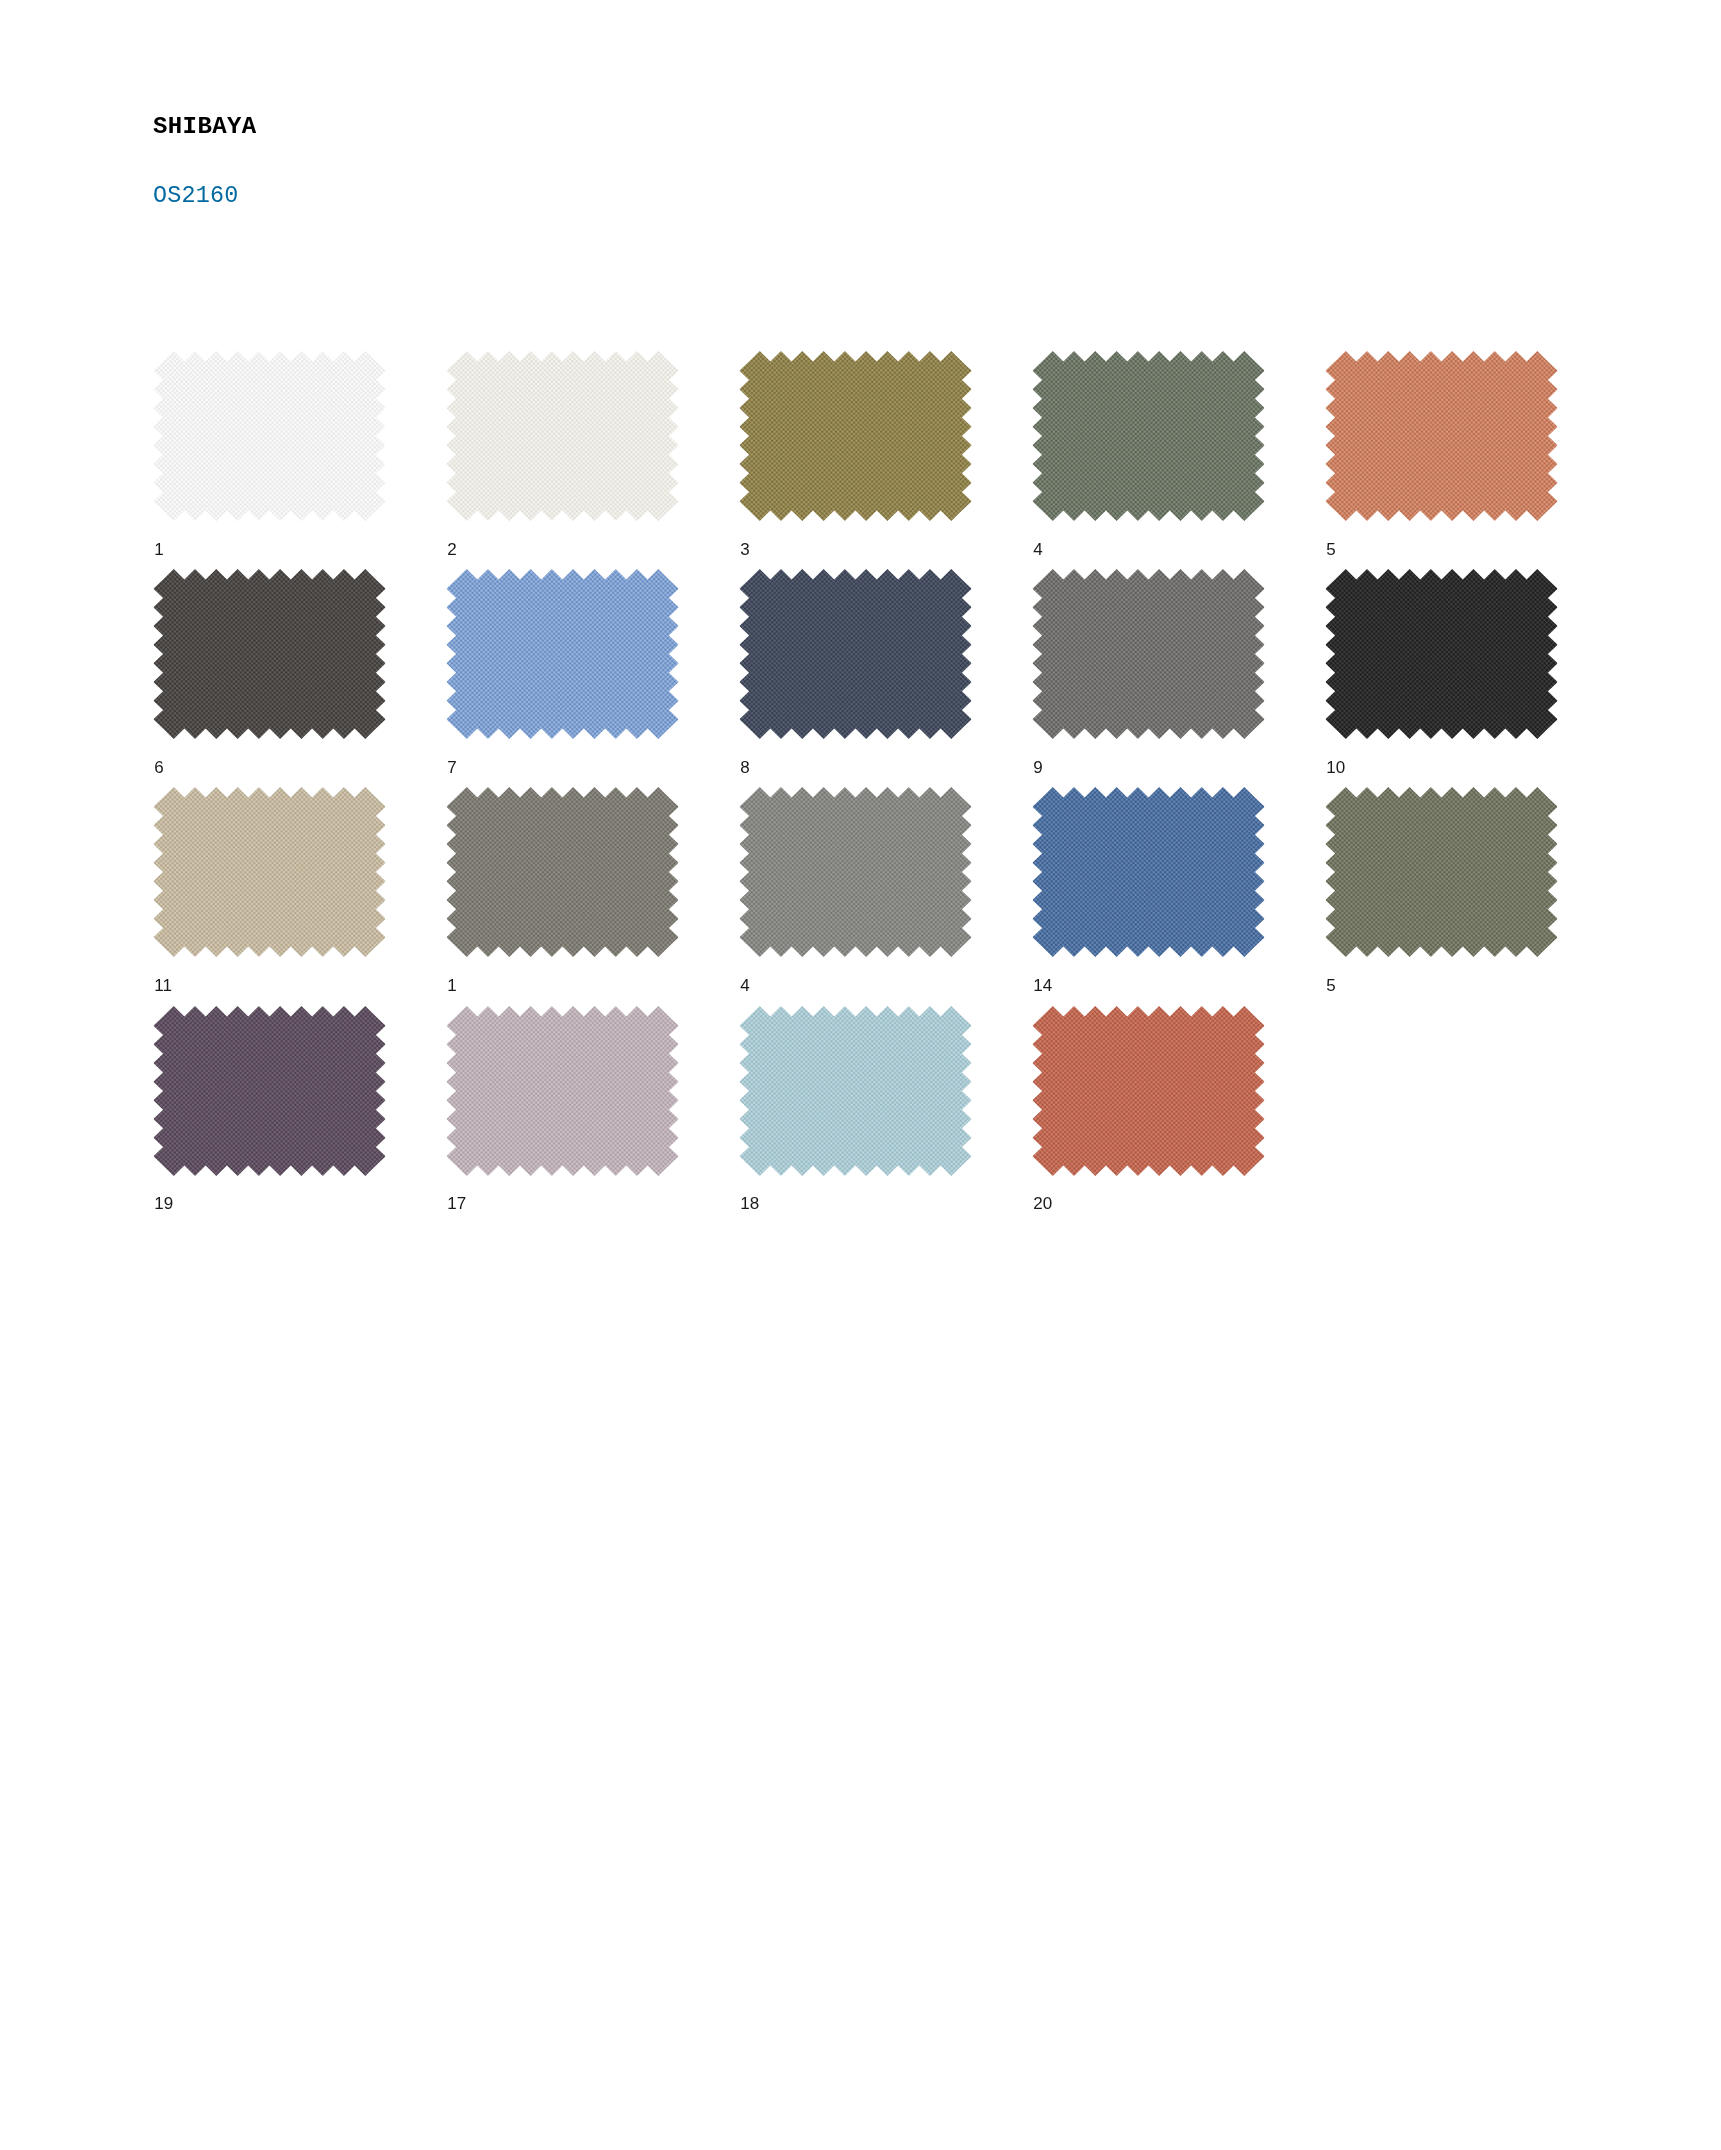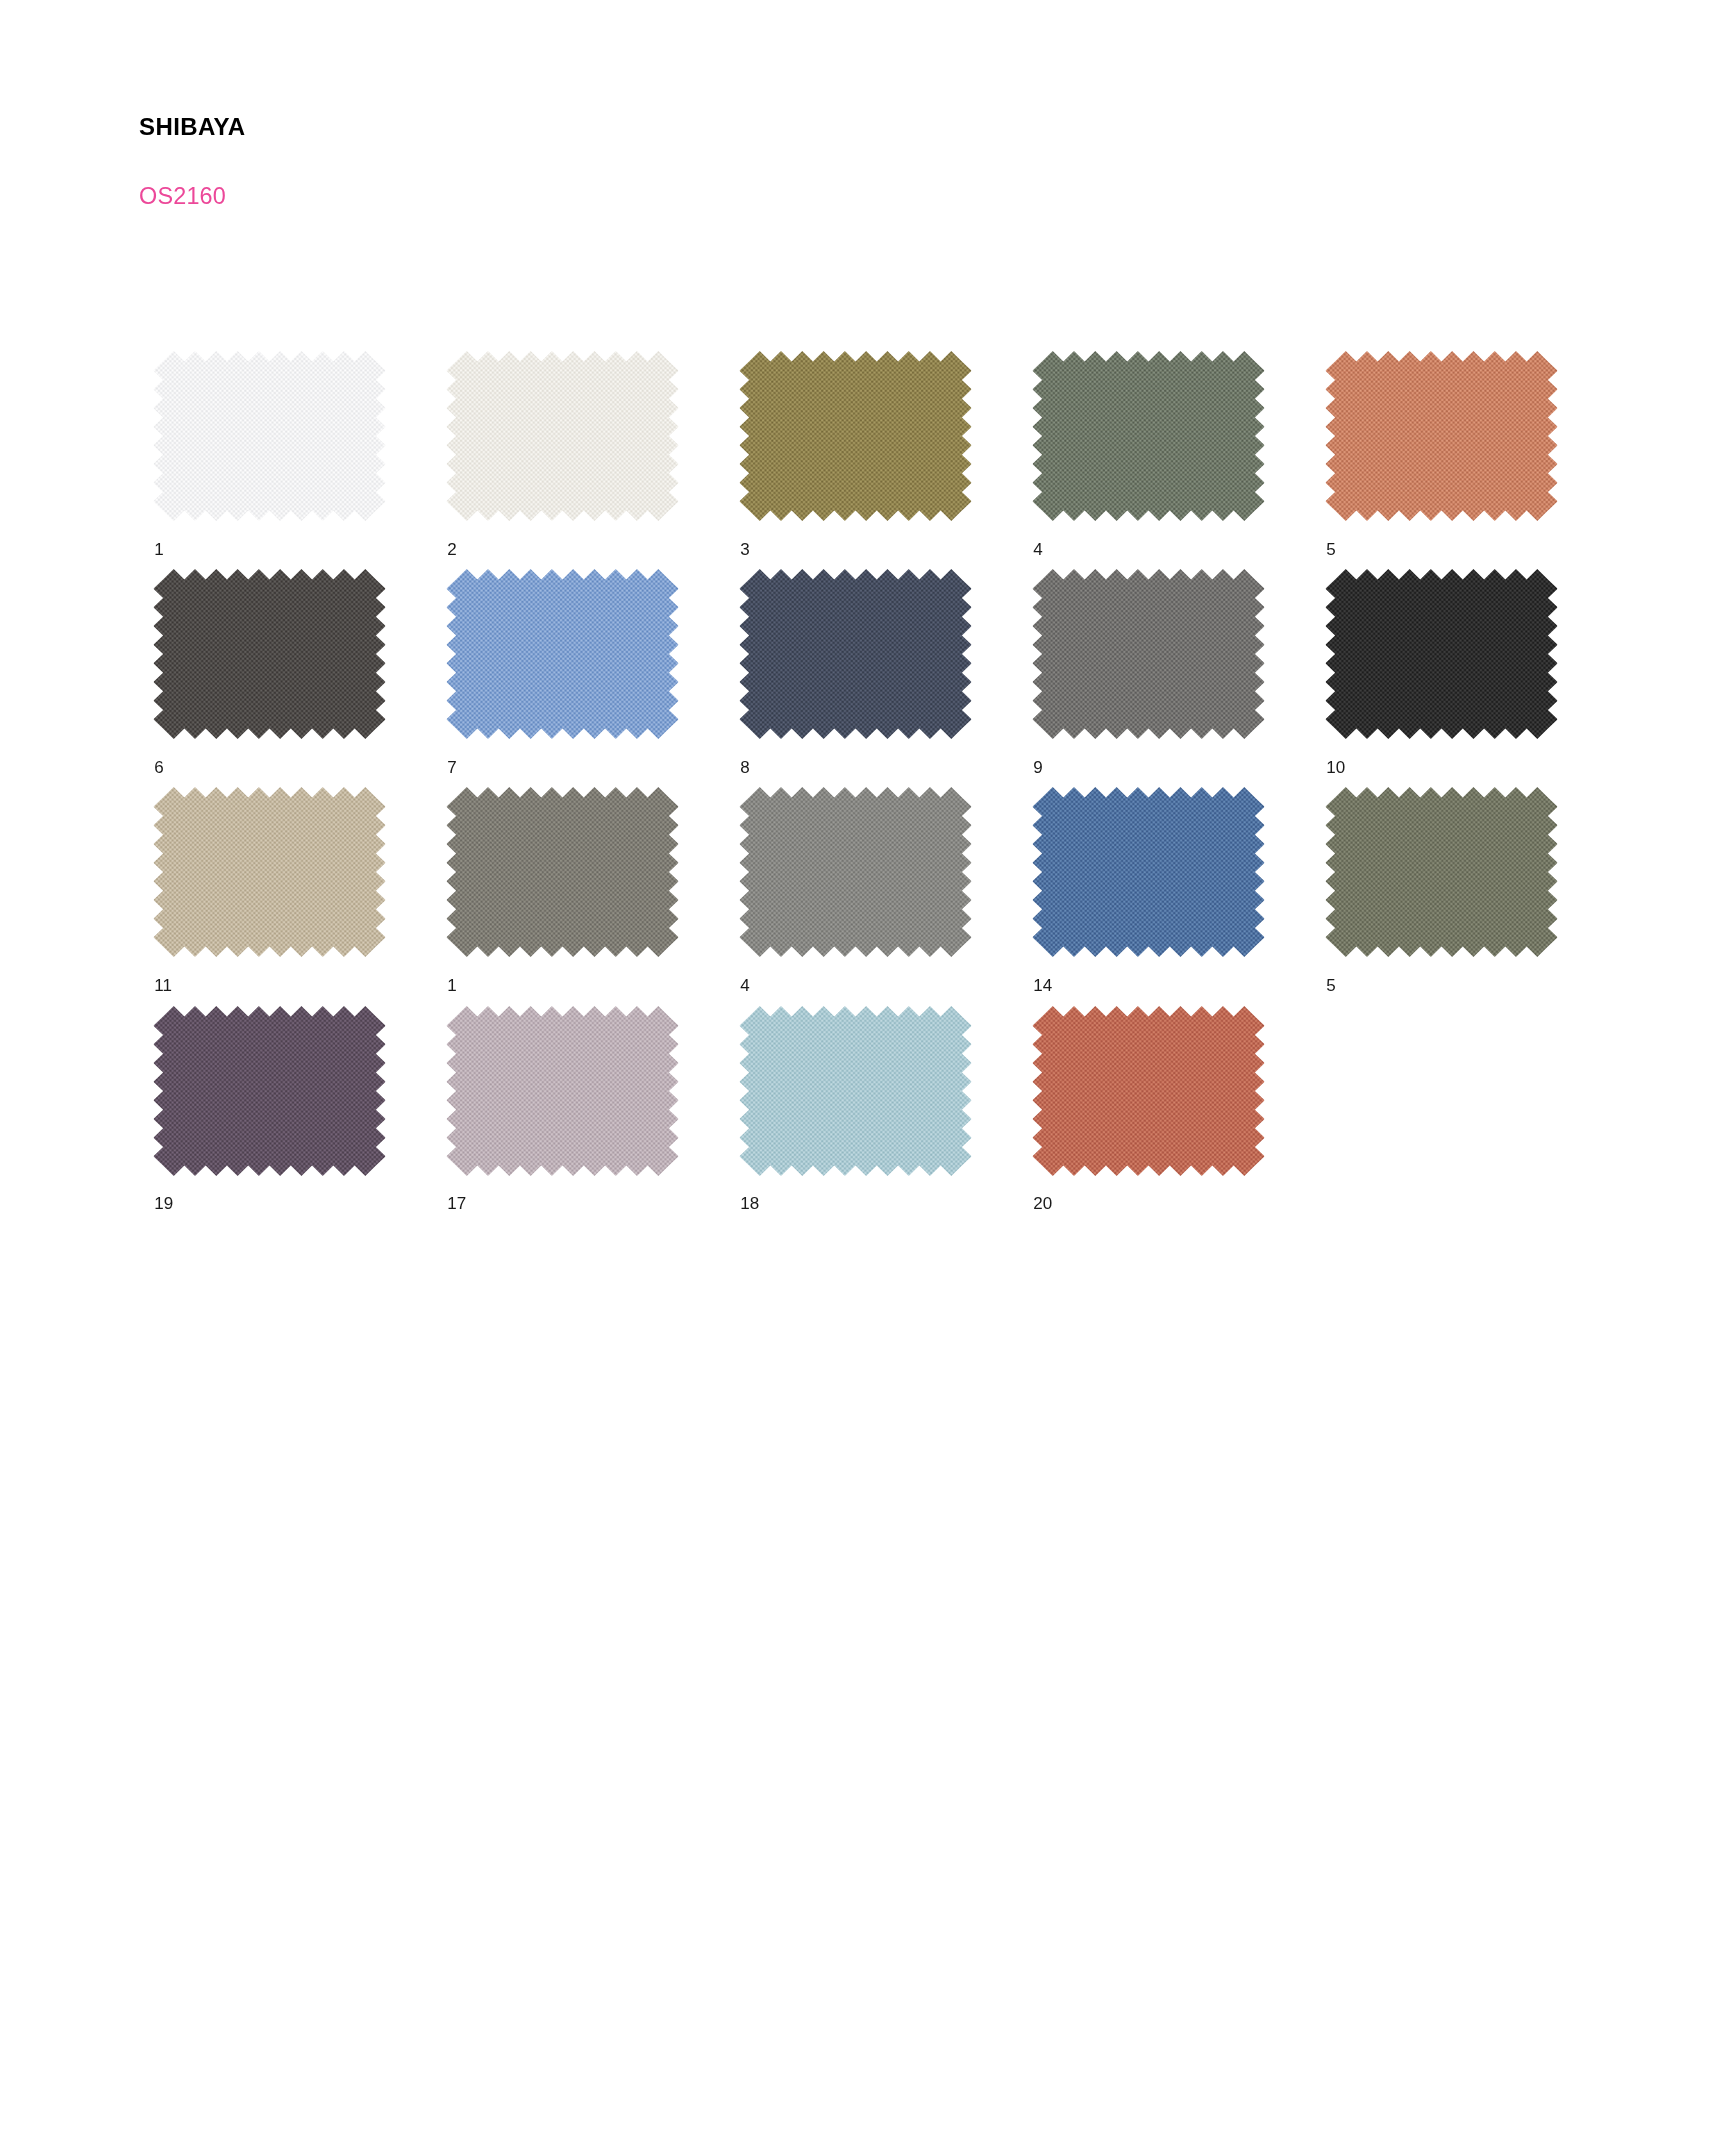--- a/index.html
+++ b/index.html
@@ -20,40 +20,41 @@
     position: relative;
     width: 1722px;
     height: 2151px;
     background: #ffffff;
     box-sizing: border-box;
   }
 
   
   .header {
     position: absolute;
-    left: 139px;
+    left: 153px;
     top: 114px;
     width: 1040px;
+    font-family: Liberation Mono, monospace;
   }
   .brand-title {
     font-size: 24px;
     font-weight: bold;
     letter-spacing: 0.4px;
     line-height: 1.1;
     margin: 0;
     color: #000;
   }
   .collection-code {
     font-size: 23.4px;
     font-weight: normal;
     letter-spacing: 0.2px;
     line-height: 1.1;
     margin: 0;
     padding-top: 44px;
-    color: #ec4899;
+    color: #0369a1;
   }
 
   
   .swatch-grid {
     position: absolute;
     left: 153px;
     top: 351px;
     width: 1456px;
     display: flex;
     flex-direction: column;

